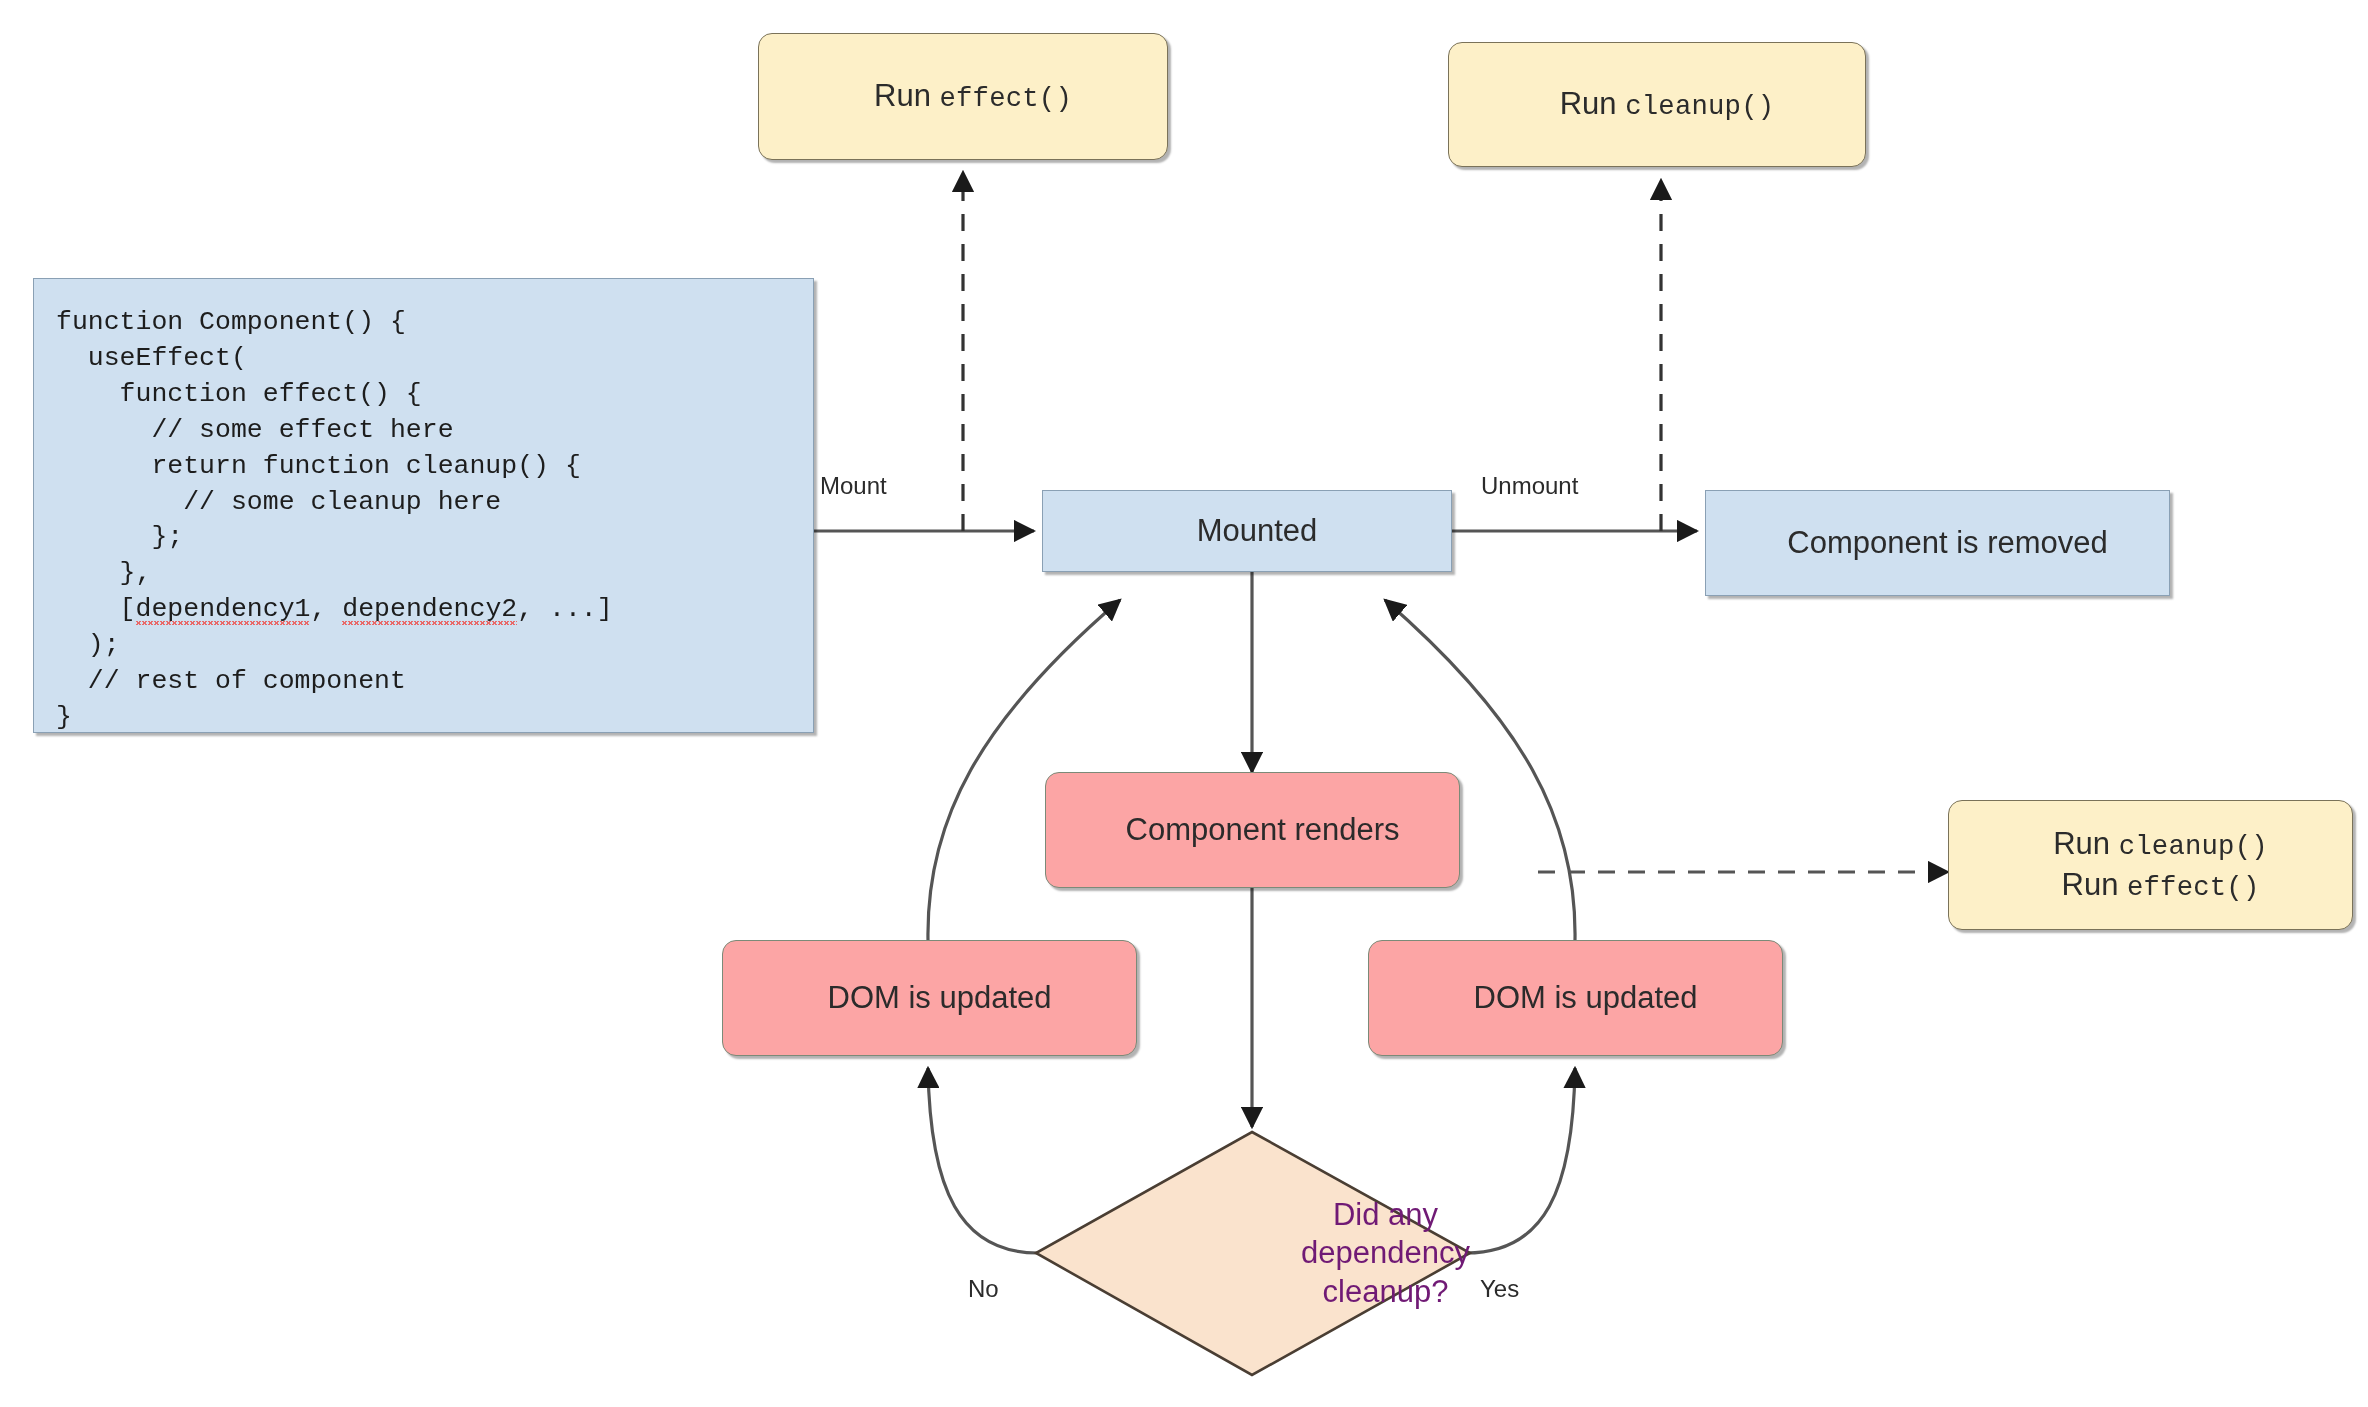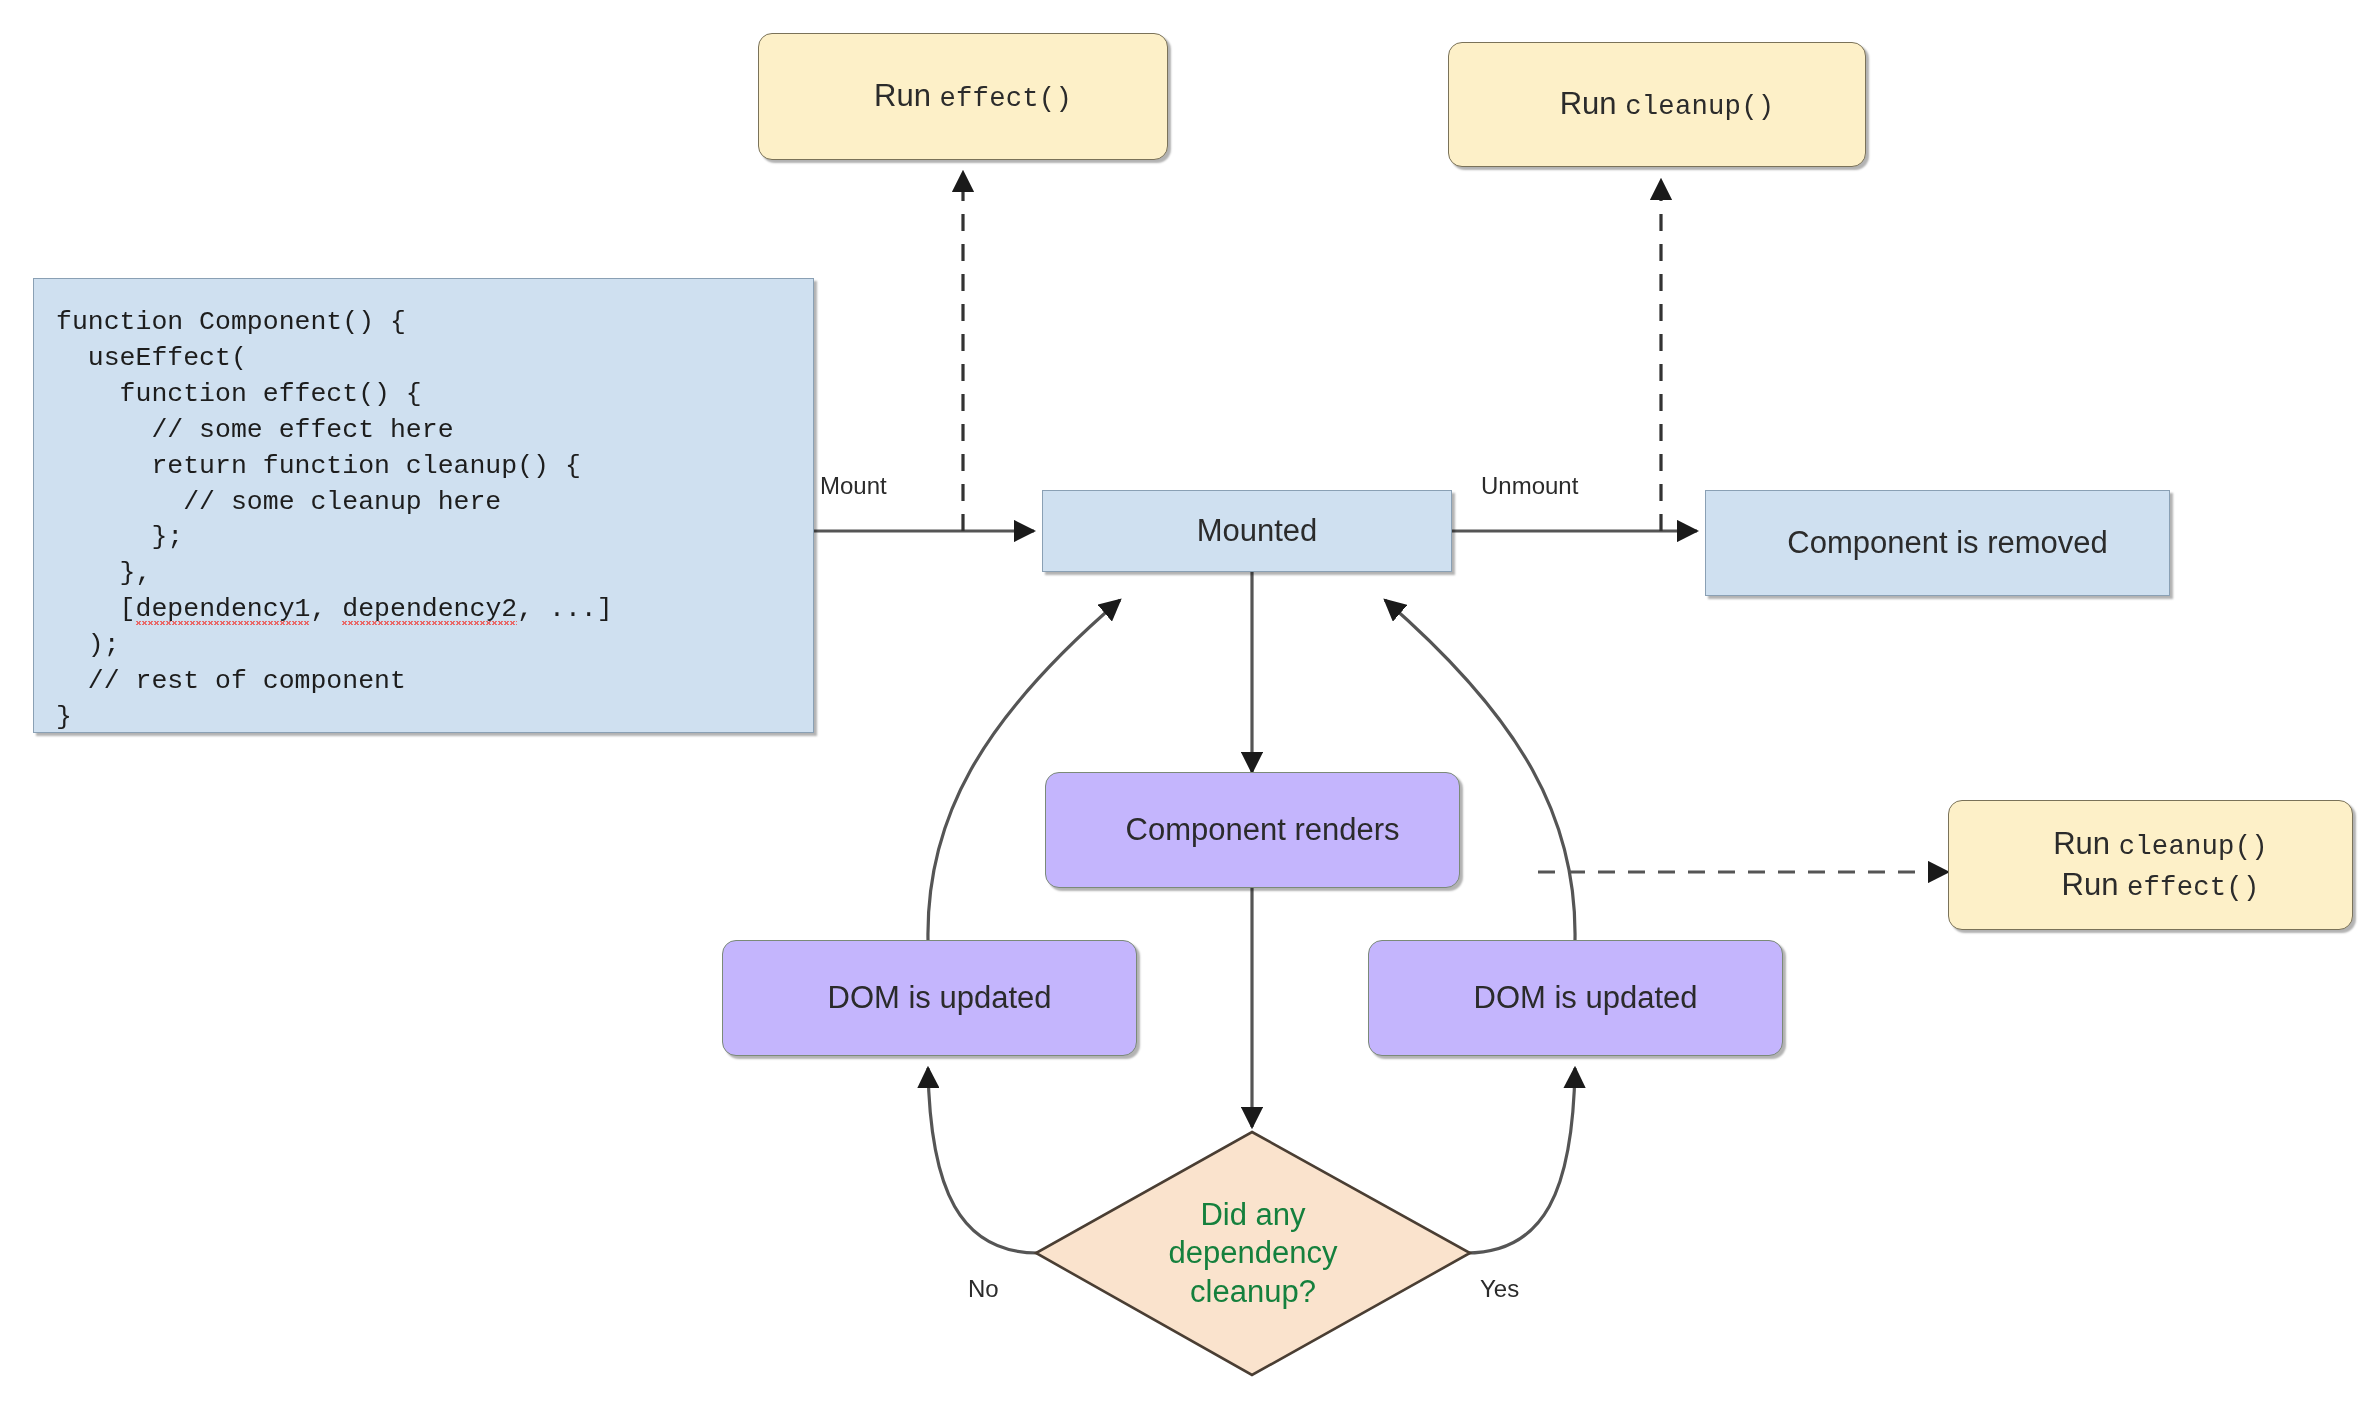--- a/index.html
+++ b/index.html
@@ -70,41 +70,41 @@
   }
   
   .yellow-box {
     background: #fdf0c8;
     border: 1.5px solid #7a7259;
     border-radius: 14px;
     font-size: 31px;
   }
   
   .green-box {
-    background: #c4b5fd;
+    background: #fca5a5;
     border: 1.5px solid #7b8a78;
     border-radius: 14px;
     font-size: 31px;
   }
   
   .diamond-wrap {
     position: absolute;
     pointer-events: none;
   }
   .diamond-label {
     position: absolute;
     left: 0;
     top: 0;
     width: 100%;
     height: 100%;
     display: flex;
     align-items: center;
-    justify-content: center;
-    font-size: 31px;
-    color: #15803d;
+    justify-content: flex-end;
+    font-size: 31px;
+    color: #701a75;
     line-height: 1.24;
     text-align: center;
   }
   
   .edge-label {
     position: absolute;
     font-size: 24px;
     color: #2b2b2b;
     white-space: nowrap;
   }

